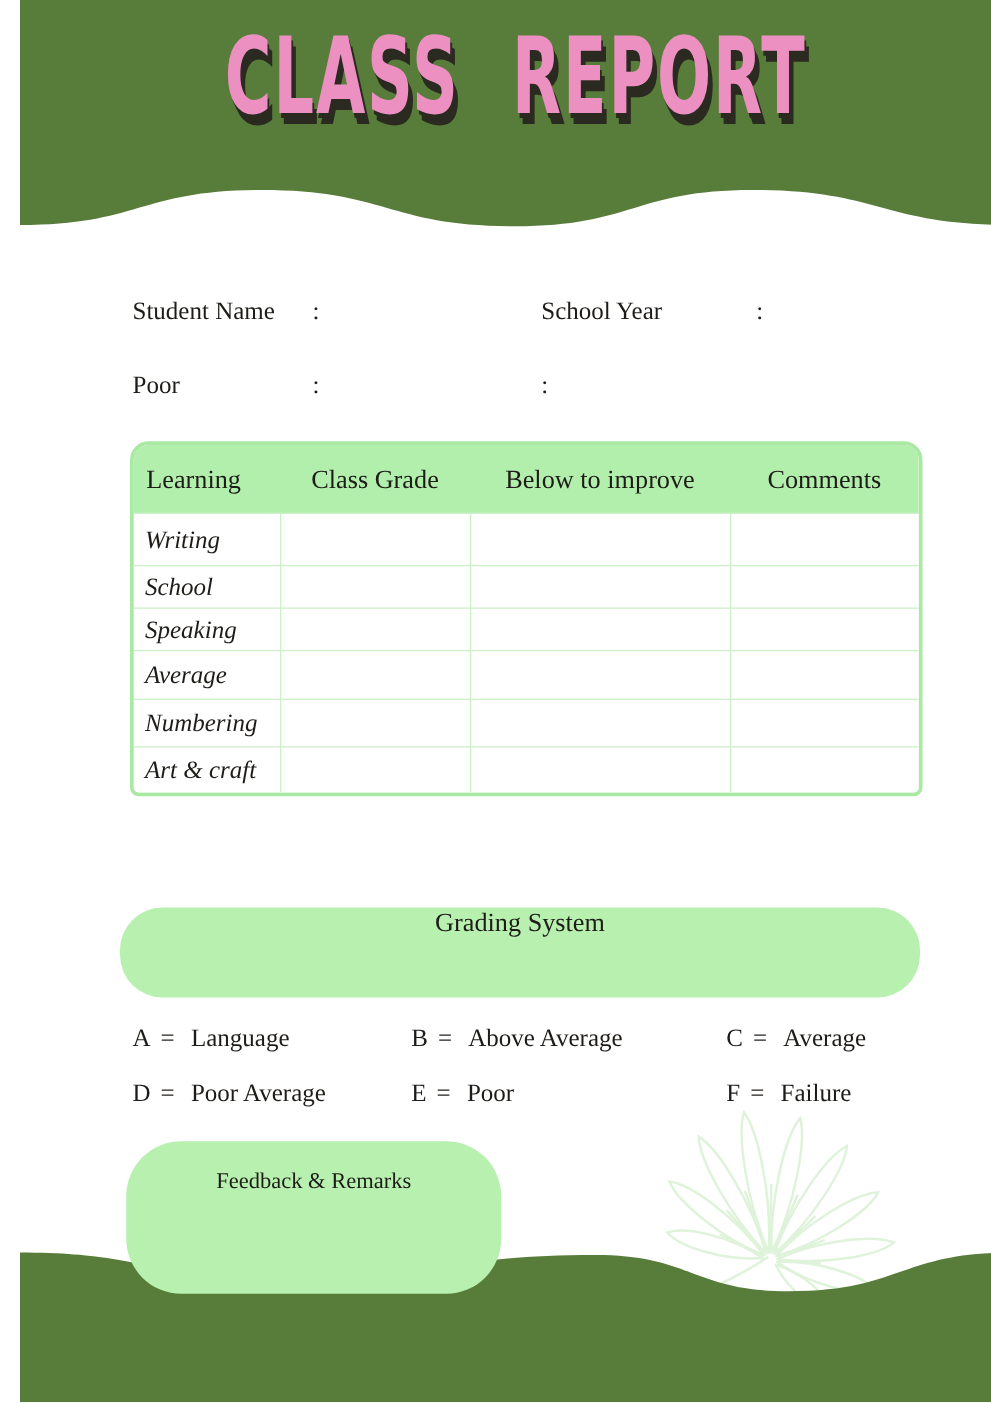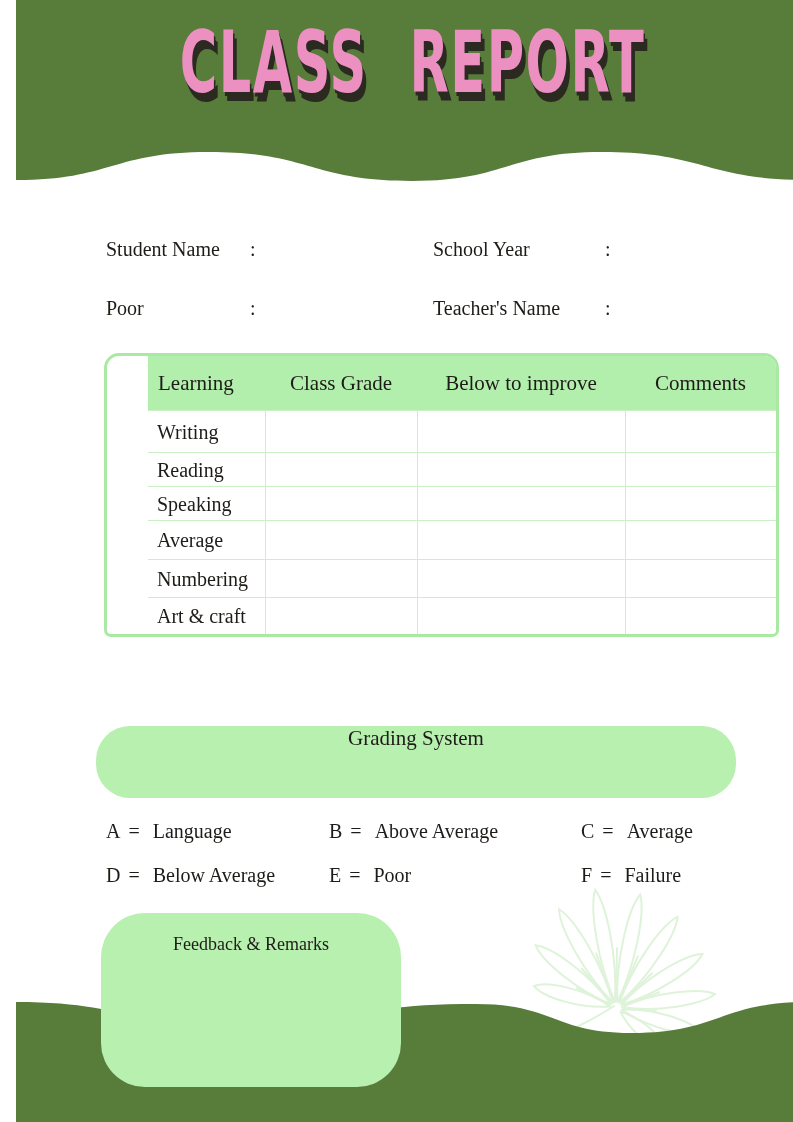--- a/index.html
+++ b/index.html
@@ -30,32 +30,31 @@
   .field.col-l .label{width:144px;}
   .field.col-r .label{width:172px;}
   .field .colon{display:inline-block;width:14px;}
   .field .value{flex:1;min-height:22px;}
 
   
   .table-wrap{
     position:absolute;left:88px;top:353px;width:628px;
     border:3px solid #a9e9a3;border-radius:15px 15px 7px 7px;overflow:hidden;
     background:#ffffff;
-    padding-left:41px;
   }
   table{border-collapse:collapse;table-layout:fixed;width:100%;}
   col.c1{width:117px;} col.c2{width:152px;} col.c3{width:208px;} col.c4{width:151px;}
   thead th{
     background:#b2eeac;height:52px;font-weight:normal;font-size:21px;
     vertical-align:middle;border-bottom:1px solid #cbf0c5;
   }
   thead th:first-child{text-align:left;padding-left:10px;}
   tbody td{
     border:1px solid #cbf0c5;background:#ffffff;font-size:20px;
-    vertical-align:middle;padding:2px 6px 2px 9px;line-height:26px;
+    vertical-align:middle;padding:2px 6px 2px 9px;line-height:26px;font-style:italic;
   }
   tbody tr td:first-child{border-left:none;}
   tbody tr td:last-child{border-right:none;}
   tbody tr:last-child td{border-bottom:none;}
   tr.r1{height:42px;} tr.r2{height:34px;} tr.r3{height:34px;} tr.r4{height:39px;}
   tr.r5{height:38px;} tr.r6{height:36px;} tr.r7{height:56px;}
 
   
   .grading-banner{
     position:absolute;left:80px;top:726px;width:640px;height:72px;
@@ -69,21 +68,21 @@
   .legend-row{display:flex;margin-bottom:21px;}
   .legend-row .entry{display:flex;}
   .legend-row .entry:nth-child(1){width:223px;}
   .legend-row .entry:nth-child(2){width:252px;}
   .legend-row .entry:nth-child(3){flex:1;}
   .entry .g{display:inline-block;}
   .entry .eq{display:inline-block;margin:0 13px 0 8px;}
 
   
   .feedback{
-    position:absolute;left:85px;top:913px;width:300px;height:174px;
+    position:absolute;left:85px;top:913px;width:300px;height:122px;
     background:#b7f0af;border-radius:44px;box-sizing:border-box;
     padding-top:21px;text-align:center;font-size:18px;
   }
 </style>
 </head>
 <body>
 
 <div class="page">
 
   <svg class="bg-svg" viewBox="0 0 793 1122" xmlns="http://www.w3.org/2000/svg" aria-hidden="true">
@@ -152,21 +151,20 @@
       <span class="label">School Year</span>
       <span class="colon">:</span>
       <span class="value"></span>
     </div>
     <div class="field col-l">
       <span class="label">Poor</span>
       <span class="colon">:</span>
       <span class="value"></span>
     </div>
     <div class="field col-r">
-      <span class="label">Teacher's Name</span>
       <span class="colon">:</span>
       <span class="value"></span>
     </div>
   </div>
 
   <div class="table-wrap">
     <table>
       <colgroup>
           <col class="c1">
           <col class="c2">
@@ -182,21 +180,21 @@
         </tr>
       </thead>
       <tbody>
         <tr class="r1">
           <td>Writing</td>
           <td></td>
           <td></td>
           <td></td>
         </tr>
         <tr class="r2">
-          <td>Reading</td>
+          <td>School</td>
           <td></td>
           <td></td>
           <td></td>
         </tr>
         <tr class="r3">
           <td>Speaking</td>
           <td></td>
           <td></td>
           <td></td>
         </tr>
@@ -241,21 +239,21 @@
       <span class="entry">
         <span class="g">C</span>
         <span class="eq">=</span>
         <span class="m">Average</span>
       </span>
     </div>
     <div class="legend-row">
       <span class="entry">
         <span class="g">D</span>
         <span class="eq">=</span>
-        <span class="m">Below Average</span>
+        <span class="m">Poor Average</span>
       </span>
       <span class="entry">
         <span class="g">E</span>
         <span class="eq">=</span>
         <span class="m">Poor</span>
       </span>
       <span class="entry">
         <span class="g">F</span>
         <span class="eq">=</span>
         <span class="m">Failure</span>

